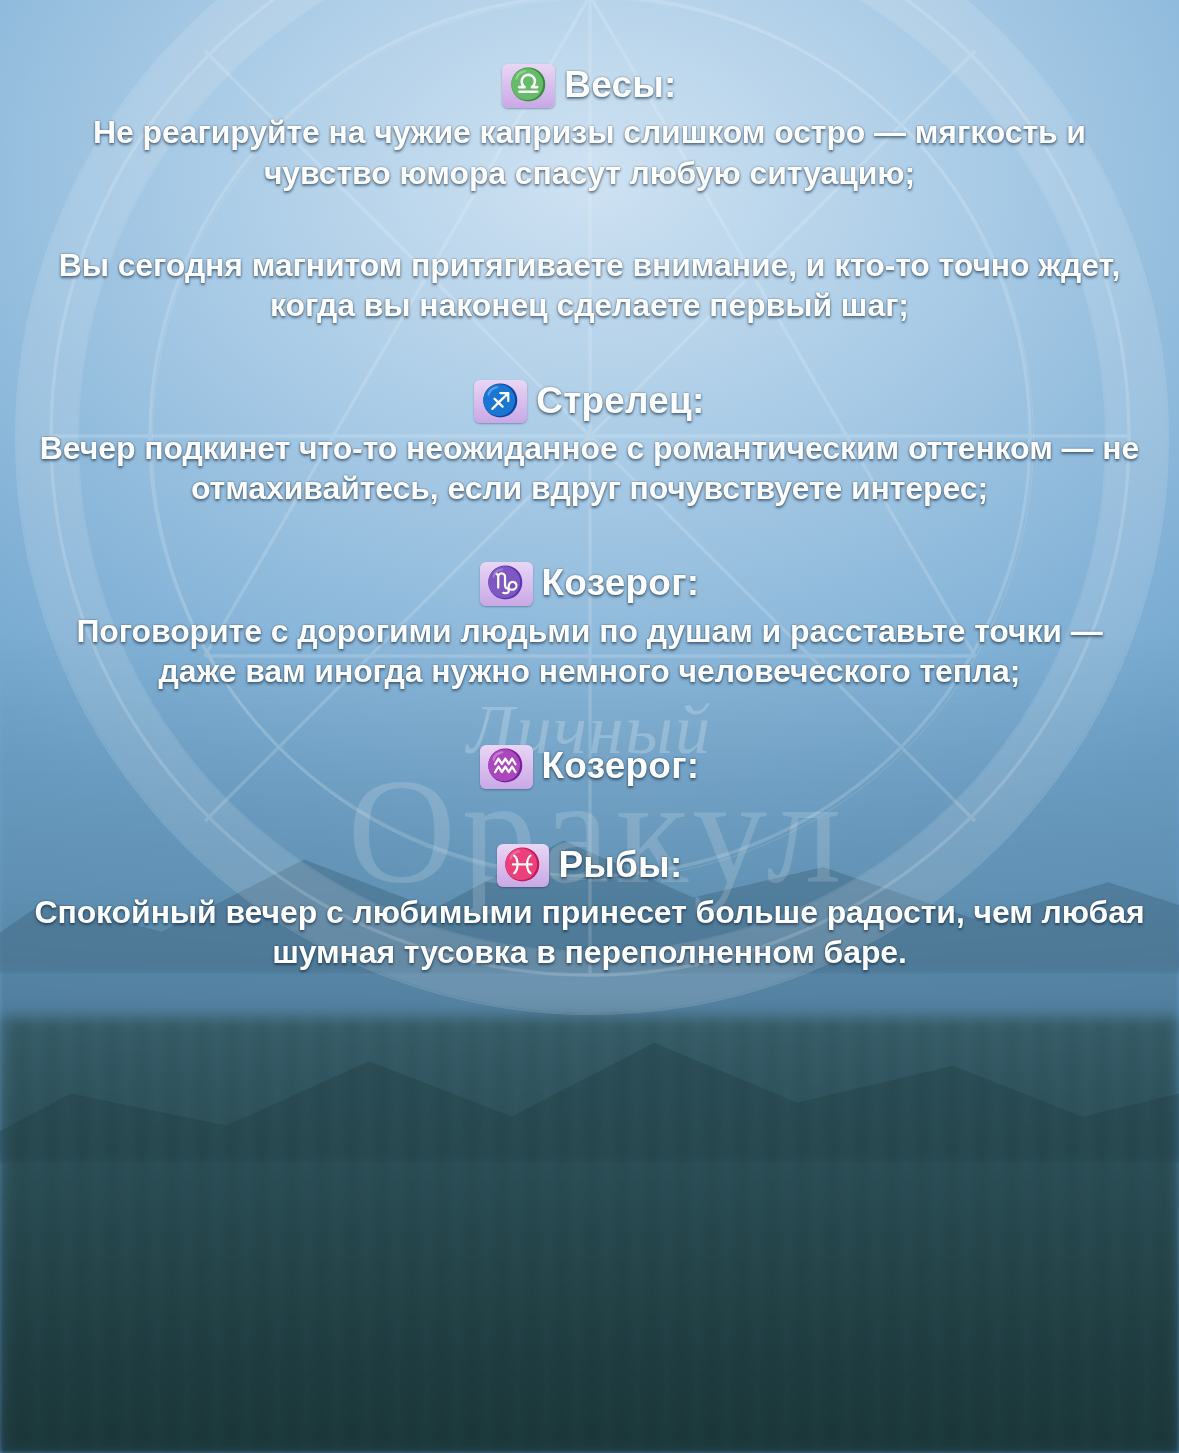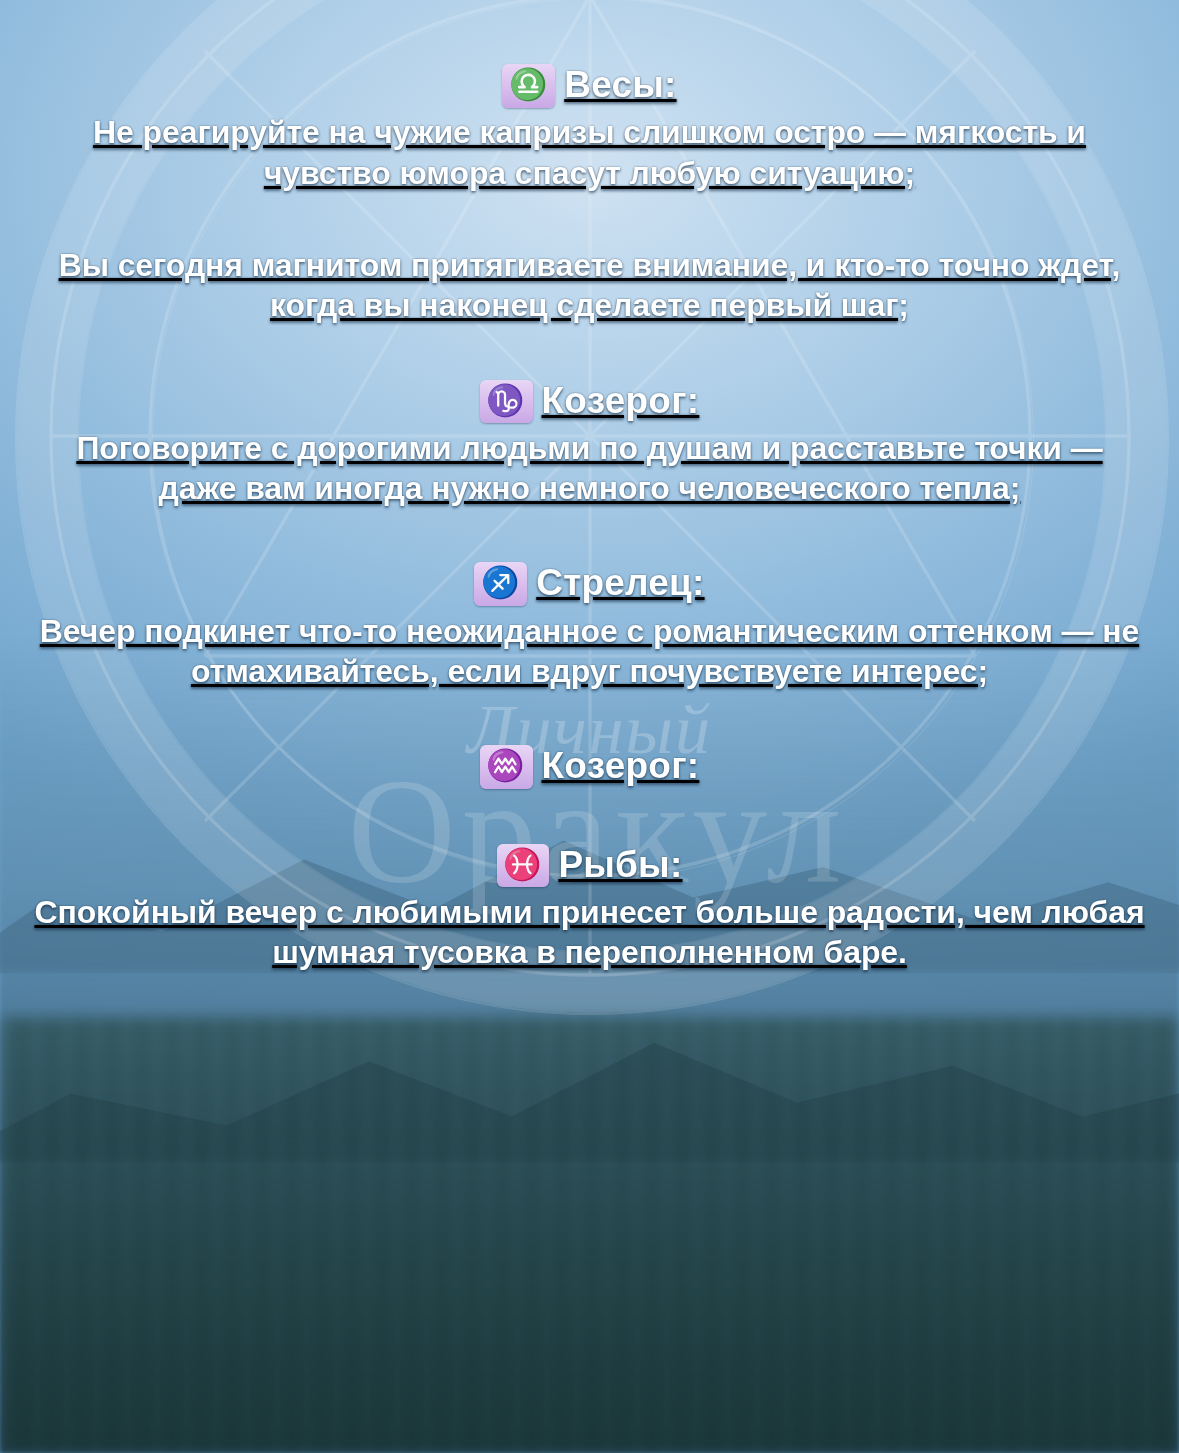--- a/index.html
+++ b/index.html
@@ -118,21 +118,20 @@
     color: rgba(255,255,255,0.16);
     letter-spacing: 6px;
     white-space: nowrap;
   }
 
   .content {
     position: relative;
     z-index: 5;
     padding: 62px 24px 40px 24px;
     box-sizing: border-box;
-    text-decoration: underline;
   }
 
   .block {
     text-align: center;
     margin-bottom: 52px;
   }
   .block:last-child { margin-bottom: 16px; }
 
   .sign-head {
     display: block;
@@ -208,30 +207,30 @@
       </div>
       <div class="sign-text">Не реагируйте на чужие капризы слишком остро — мягкость и чувство юмора спасут любую ситуацию;</div>
     </div>
 
     <div class="block">
       <div class="sign-text">Вы сегодня магнитом притягиваете внимание, и кто-то точно ждет, когда вы наконец сделаете первый шаг;</div>
     </div>
 
     <div class="block">
       <div class="sign-head">
+        <span class="sign-glyph">♐</span><span>Стрелец:</span>
+      </div>
+      <div class="sign-text">Вечер подкинет что-то неожиданное с романтическим оттенком — не отмахивайтесь, если вдруг почувствуете интерес;</div>
+    </div>
+
+    <div class="block">
+      <div class="sign-head">
         <span class="sign-glyph">♑</span><span>Козерог:</span>
       </div>
       <div class="sign-text">Поговорите с дорогими людьми по душам и расставьте точки — даже вам иногда нужно немного человеческого тепла;</div>
-    </div>
-
-    <div class="block">
-      <div class="sign-head">
-        <span class="sign-glyph">♐</span><span>Стрелец:</span>
-      </div>
-      <div class="sign-text">Вечер подкинет что-то неожиданное с романтическим оттенком — не отмахивайтесь, если вдруг почувствуете интерес;</div>
     </div>
 
     <div class="block">
       <div class="sign-head">
         <span class="sign-glyph">♒</span><span>Козерог:</span>
       </div>
     </div>
 
     <div class="block">
       <div class="sign-head">

